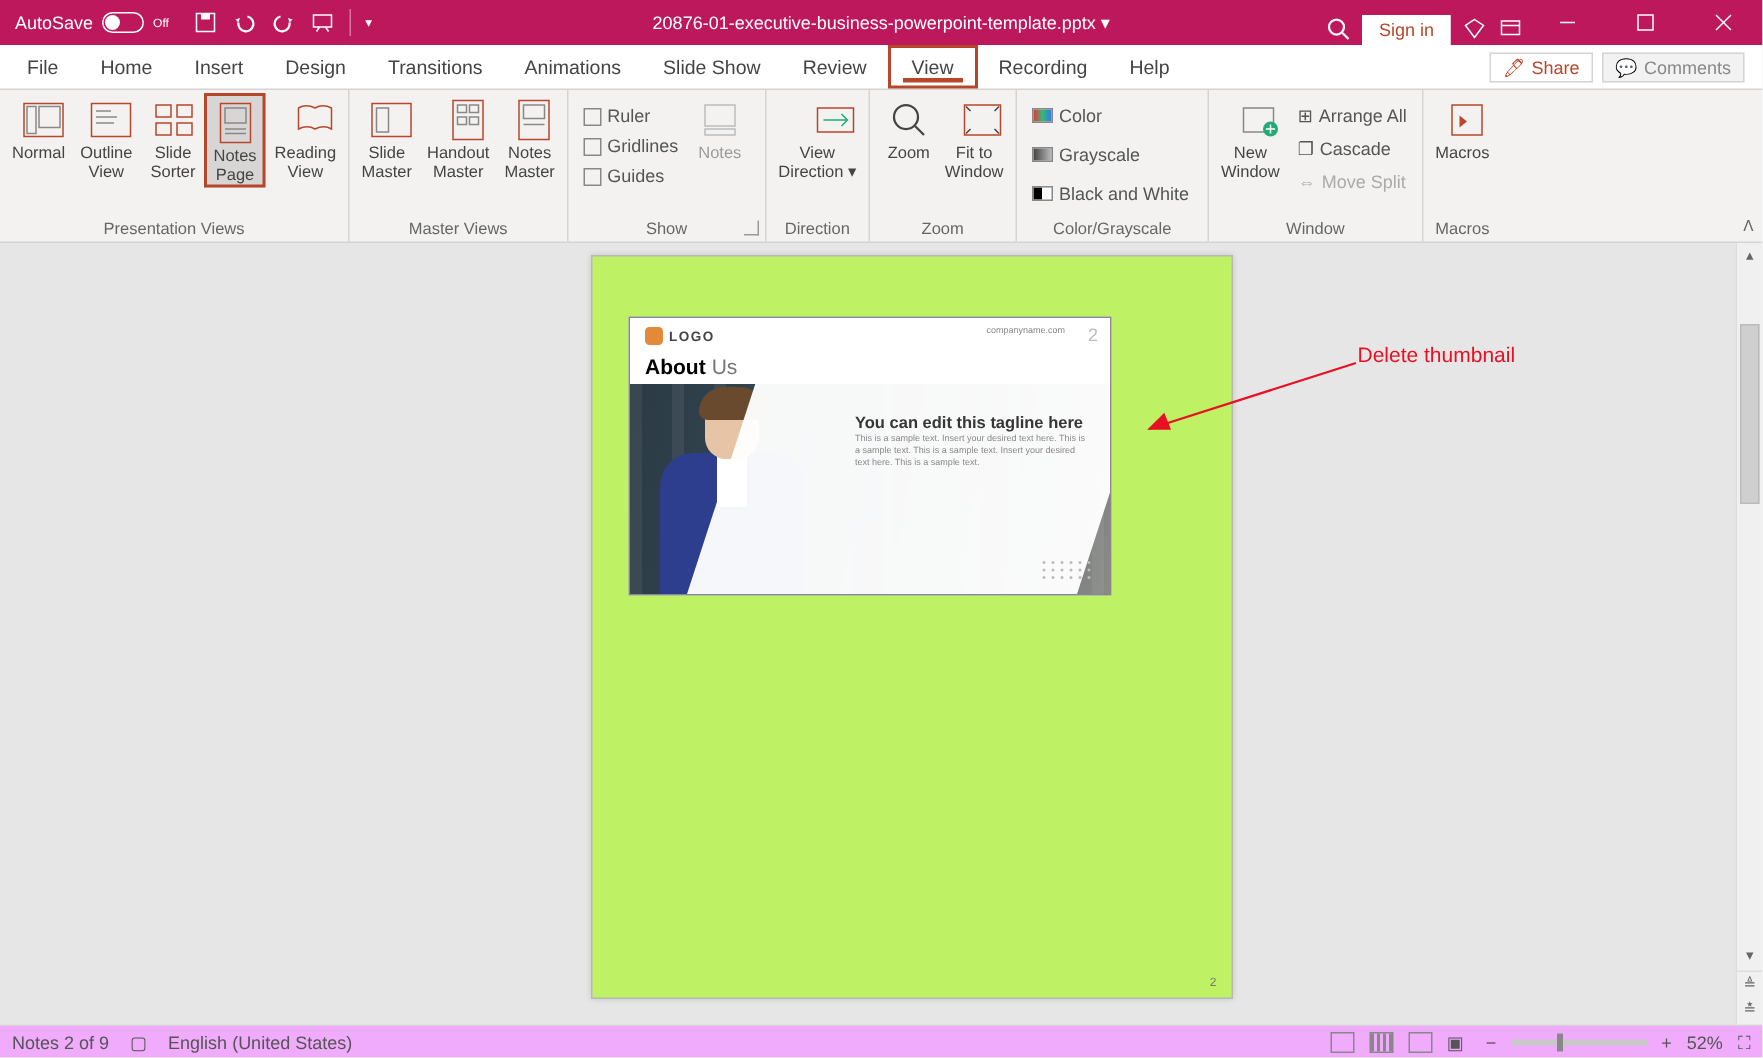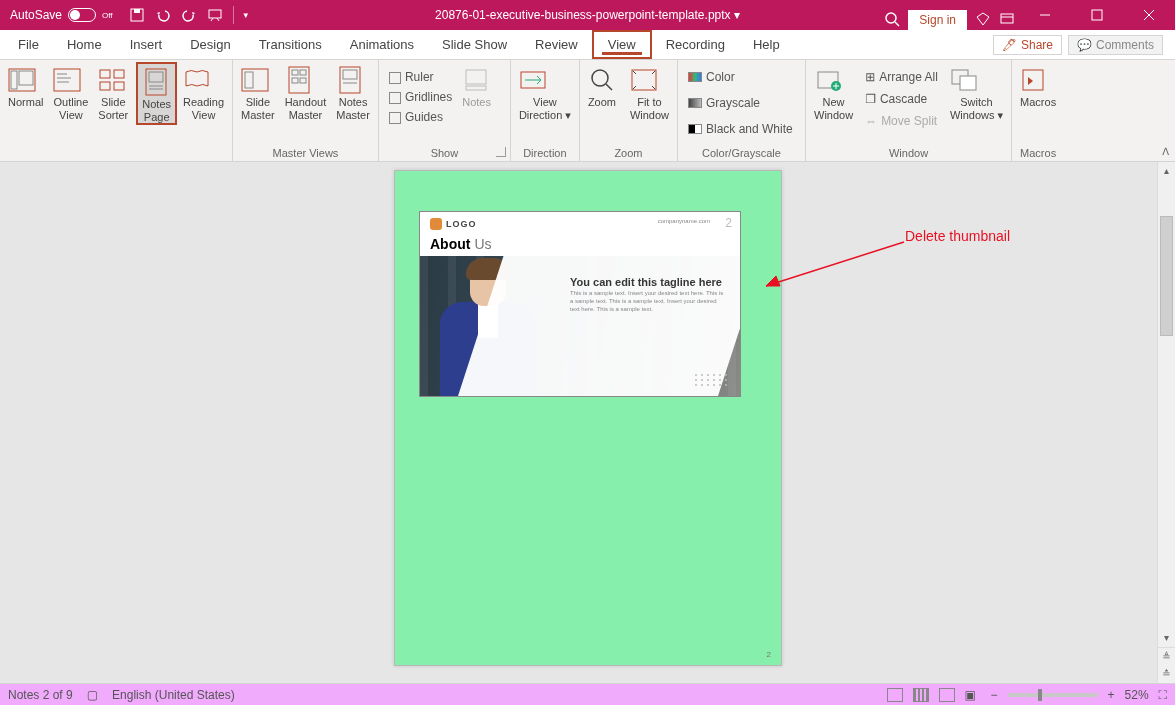--- a/index.html
+++ b/index.html
@@ -21,33 +21,33 @@
   .menu { padding: 0 14px; height: 100%; display: flex; align-items: center; font-size: 13px; color: #444; cursor: pointer; }
   .menu.active { border: 2px solid #b7472a; position: relative; }
   .menu.active::after { content: ""; position: absolute; bottom: 2px; left: 8px; right: 8px; height: 3px; background: #b7472a; }
   .menubar .right { margin-left: auto; display: flex; gap: 6px; padding-right: 8px; }
   .sharebtn { border: 1px solid #d4d4d4; padding: 2px 8px; font-size: 12px; color: #b7472a; display: flex; align-items: center; gap: 4px; }
   .commentsbtn { border: 1px solid #d4d4d4; padding: 2px 8px; font-size: 12px; color: #888; display: flex; align-items: center; gap: 4px; background: #f2f2f2; }
   .ribbon { height: 102px; background: #f3f2f1; border-bottom: 1px solid #d4d4d4; display: flex; font-size: 11px; position: relative; }
   .rgroup { border-right: 1px solid #d4d4d4; display: flex; flex-direction: column; padding: 2px 4px 0; }
   .rgroup-body { display: flex; gap: 2px; flex: 1; align-items: flex-start; }
   .rgroup-label { text-align: center; font-size: 11px; color: #666; padding: 2px 0; }
-  .rbtn { display: flex; flex-direction: column; align-items: flex-start; justify-content: flex-start; padding: 4px 4px 0; gap: 2px; min-width: 40px; cursor: pointer; text-align: center; line-height: 1.15; }
+  .rbtn { display: flex; flex-direction: column; align-items: flex-end; justify-content: flex-start; padding: 4px 4px 0; gap: 2px; min-width: 40px; cursor: pointer; text-align: center; line-height: 1.15; }
   .rbtn.selected { background: #d8d6d4; border: 2px solid #b7472a; }
   .rbtn .ic { width: 28px; height: 28px; display: flex; align-items: center; justify-content: center; }
   .rbtn .lbl { font-size: 11px; color: #444; }
   .check-row { display: flex; align-items: flex-end; gap: 4px; height: 18px; font-size: 12px; color: #555; padding-left: 2px; }
   .check-row .box { width: 12px; height: 12px; border: 1px solid #888; }
   .smallrow { display: flex; align-items: center; gap: 4px; font-size: 12px; color: #555; height: 22px; padding: 0 4px; cursor: pointer; }
   .smallrow.disabled { color: #aaa; }
   .smallrow .sw { width: 14px; height: 10px; border: 1px solid #888; }
   .launcher { position: absolute; bottom: 4px; right: 4px; width: 10px; height: 10px; border: 1px solid #999; border-top: none; border-left: none; }
   .collapse-arrow { position: absolute; right: 6px; bottom: 4px; font-size: 10px; color: #666; }
   .workspace { position: relative; height: 521px; background: #e6e6e6; overflow: hidden; }
-  .page { position: absolute; left: 394px; top: 8px; width: 388px; height: 496px; background: #86efac; border: 1px solid #b8b8b8; box-shadow: 0 0 4px rgba(0,0,0,.15); }
+  .page { position: absolute; left: 394px; top: 8px; width: 428px; height: 496px; background: #bef264; border: 1px solid #b8b8b8; box-shadow: 0 0 4px rgba(0,0,0,.15); }
   .slide-thumb { position: absolute; left: 24px; top: 40px; width: 322px; height: 186px; border: 1px solid #888; background: #fff; overflow: hidden; }
   .th-top { position: absolute; top: 6px; left: 10px; display: flex; align-items: center; gap: 4px; }
   .logo-dot { width: 12px; height: 12px; background: #e38a3a; border-radius: 3px; }
   .th-url { position: absolute; top: 6px; right: 30px; font-size: 6px; color: #888; }
   .th-num { position: absolute; top: 4px; right: 8px; font-size: 12px; color: #bbb; }
   .th-title { position: absolute; top: 24px; left: 10px; font-size: 14px; font-weight: 700; }
   .th-title .us { font-weight: 400; color: #777; margin-left: 4px; }
   .photo-area { position: absolute; left: 0; top: 44px; right: 0; bottom: 0; overflow: hidden; }
   .office { position: absolute; inset: 0; background: linear-gradient(100deg, #2b3a44 0%, #384b56 40%, #5c6b72 70%, #8a8a86 100%); }
   .window-stripes { position: absolute; inset: 0; background: repeating-linear-gradient(90deg, rgba(255,255,255,.12) 0 8px, transparent 8px 28px); opacity: .5; }
@@ -223,20 +223,21 @@
       </div>
       <div class="rbtn">
         <div class="ic">
             <svg width="28" height="24" viewBox="0 0 28 24">
               <path d="M3 4 q5 -3 11 0 q5 -3 11 0 v14 q-5 -3 -11 0 q-5 -3 -11 0 z" fill="none" stroke="#b7472a"></path>
             </svg>
           </div>
         <div class="lbl">Reading<br>View</div>
       </div>
     </div>
+    <div class="rgroup-label">Presentation Views</div>
   </div>
 
   <div class="rgroup">
     <div class="rgroup-body">
       <div class="rbtn">
         <div class="ic">
             <svg width="28" height="24">
               <rect x="1" y="1" width="26" height="22" fill="none" stroke="#b7472a"></rect>
               <rect x="4" y="4" width="8" height="16" fill="none" stroke="#888"></rect>
             </svg>
@@ -375,29 +376,20 @@
             <span>Arrange All</span>
           </div>
         <div class="smallrow">
             <span>❐</span>
             <span>Cascade</span>
           </div>
         <div class="smallrow disabled">
             <span>⇔</span>
             <span>Move Split</span>
           </div>
-      </div>
-      <div class="rbtn">
-        <div class="ic">
-            <svg width="28" height="24">
-              <rect x="2" y="2" width="16" height="14" fill="none" stroke="#888"></rect>
-              <rect x="10" y="8" width="16" height="14" fill="#fff" stroke="#888"></rect>
-            </svg>
-          </div>
-        <div class="lbl"><span>Switch<br>Windows</span> ▾</div>
       </div>
     </div>
     <div class="rgroup-label">Window</div>
   </div>
 
   <div class="rgroup" style="border-right:none">
     <div class="rgroup-body">
       <div class="rbtn">
         <div class="ic">
             <svg width="28" height="26">

